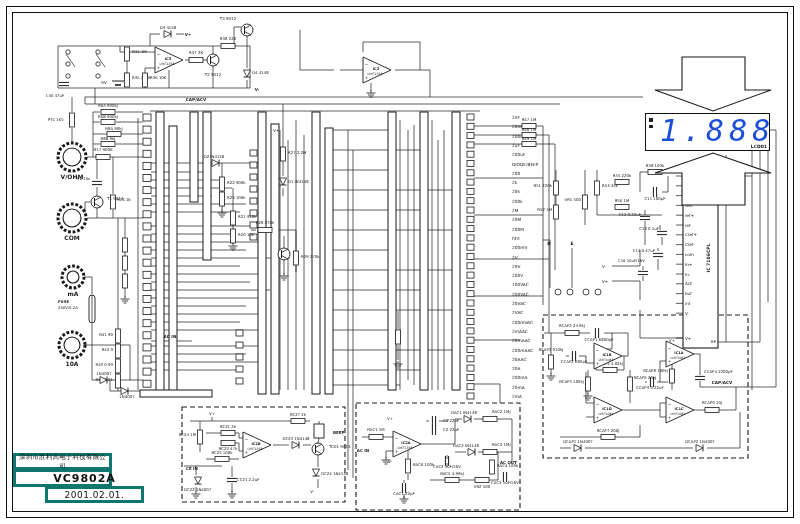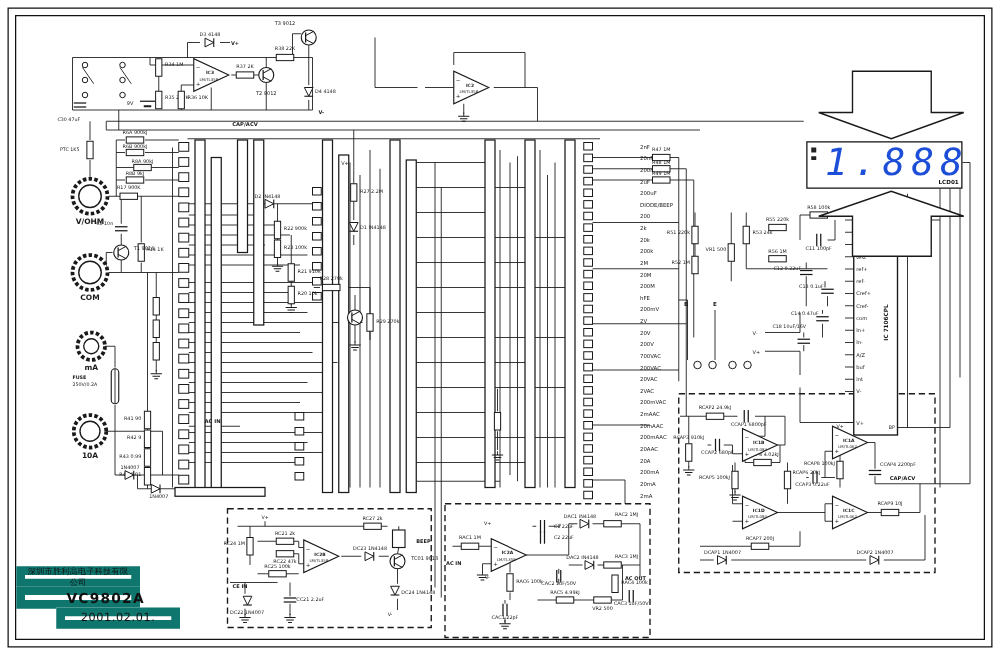--- a/index.html
+++ b/index.html
@@ -1,21 +1,21 @@
 <!DOCTYPE html>
 <html><head>
 <meta charset="utf-8">
 <style>
   html,body{margin:0;padding:0;background:#e8e8e8;}
   .page{position:relative;width:800px;height:524px;background:#ffffff;overflow:hidden;
         font-family:"DejaVu Sans",sans-serif;color:#111;}
   .frame-outer{position:absolute;left:6px;top:6px;width:786px;height:510px;border:1px solid #111;}
   .frame-inner{position:absolute;left:12px;top:12px;width:774px;height:498px;border:1px solid #111;}
   svg.canvas{position:absolute;left:0;top:0;}
-  .tb{position:absolute;left:13px;background:#fff;border:7px solid #0f766e;box-sizing:border-box;
+  .tb{position:absolute;left:13px;background:#fff;border:3px solid #0f766e;box-sizing:border-box;
       display:flex;align-items:center;justify-content:center;text-align:center;}
   .tb-company{top:453px;width:99px;height:17px;font-size:6.5px;letter-spacing:.2px;}
   .tb-model{top:469px;width:99px;height:18px;font-size:11px;font-weight:bold;letter-spacing:1px;padding-left:44px;}
   .tb-date{top:486px;width:99px;height:17px;font-size:9px;letter-spacing:.5px;margin-left:32px;}
   .lcd{position:absolute;left:645px;top:113px;width:125px;height:38px;background:#fff;
        border:1.6px solid #111;box-sizing:border-box;}
   .lcd-value{position:absolute;left:14px;top:-2px;font-family:"DejaVu Sans Mono",monospace;
        font-style:italic;font-size:30px;letter-spacing:5px;color:#1d4ed8;line-height:38px;}
   .lcd-model{position:absolute;right:2px;bottom:1px;font-size:4.5px;font-weight:bold;}
   .lcd-ann{position:absolute;background:#222;}

